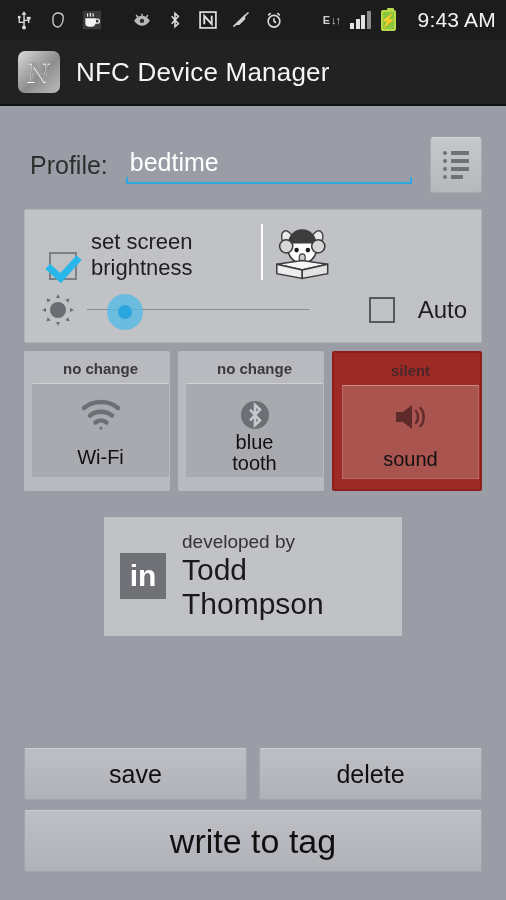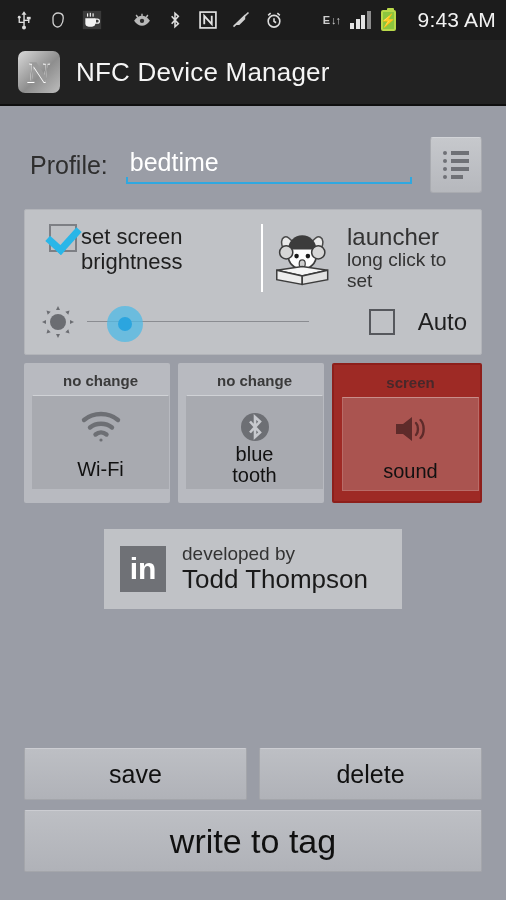--- a/index.html
+++ b/index.html
@@ -95,21 +95,21 @@
   .list-icon .r s { height: 4px; background: #6f7176; display:block; text-decoration:none; }
 
   
   .bright-card {
     margin: 6px 24px 0 24px;
     background: #c0c2c6; border: 1px solid #b2b4b9;
     border-radius: 2px;
   }
   .bright-top { display: flex; align-items: stretch; padding: 14px 10px 10px 10px; }
   .bright-left {
-    flex: 0 0 228px; display: flex; align-items: flex-start; gap: 4px;
+    flex: 0 0 228px; display: flex; align-items: flex-end; gap: 14px;
     padding-left: 14px; border-right: 2px solid #ffffff;
   }
   .checkbox {
     width: 28px; height: 28px; border: 2px solid #7d7f84; background: #bfc1c5;
     position: relative; flex: none; cursor: pointer;
   }
   .checkbox.checked::after {
     content:""; position:absolute; left: 2px; top: -5px;
     width: 14px; height: 24px; border: solid #29b6e8;
     border-width: 0 7px 7px 0; transform: rotate(42deg);
@@ -180,21 +180,21 @@
     padding: 14px 16px;
   }
   .in-icon {
     width: 46px; height: 46px; background: #6f7176; color: #ffffff;
     display: flex; align-items: center; justify-content: center;
     font-size: 30px; font-weight: bold; font-family: "Liberation Sans", sans-serif;
     line-height: 1; flex: none;
   }
   .dev-text { line-height: 1.15; }
   .dev-by { font-size: 19px; color: #333; }
-  .dev-name { font-size: 26px; color: #1a1a1a; }
+  .dev-name { font-size: 30px; color: #1a1a1a; }
 
   
   .btn-row { position: absolute; left: 0; right: 0; }
   .btns-top { bottom: 100px; display: flex; gap: 12px; padding: 0 24px; }
   .btn {
     background: linear-gradient(180deg,#bdbfc4 0%, #b0b2b8 100%);
     border: 1px solid #a4a6ab; border-top-color: #cccdd2;
     border-radius: 2px;
     font-family: "Liberation Sans", sans-serif;
     color: #101010; cursor: pointer; text-align: center;
@@ -342,24 +342,20 @@
             <path d="M16 20a15 15 0 0130 0z" fill="#3c3c3c"></path>
             <circle cx="25" cy="27" r="2.4" fill="#1a1a1a"></circle>
             <circle cx="37" cy="27" r="2.4" fill="#1a1a1a"></circle>
             <ellipse cx="31" cy="35" rx="3.2" ry="4" fill="#cfcfcf" stroke="#3c3c3c" stroke-width="1.3"></ellipse>
             <circle cx="14" cy="23" r="7" fill="#d6d6d6" stroke="#3c3c3c" stroke-width="1.6"></circle>
             <circle cx="48" cy="23" r="7" fill="#d6d6d6" stroke="#3c3c3c" stroke-width="1.6"></circle>
             <path d="M4 42l27-4 27 4-27 6z" fill="#f6f6f6" stroke="#3c3c3c" stroke-width="1.6"></path>
             <path d="M4 42v10l27 5V48z" fill="#ededed" stroke="#3c3c3c" stroke-width="1.6"></path>
             <path d="M58 42v10l-27 5V48z" fill="#e2e2e2" stroke="#3c3c3c" stroke-width="1.6"></path>
           </svg>
-        </span>
-        <span class="launcher-text">
-          <div class="launcher-title">launcher</div>
-          <div class="launcher-sub">long click to set</div>
         </span>
       </div>
     </div>
 
     <div class="bright-bottom">
       <span class="sun-icon">
         <svg viewBox="0 0 34 34">
           <circle cx="17" cy="17" r="8" fill="#6b6d72"></circle>
           <g fill="#6b6d72">
             <path d="M17 1l2 4h-4z"></path>
@@ -411,21 +407,21 @@
           </svg>
         </span>
         <span class="tile-label">
           <span>blue</span><br>
           <span>tooth</span>
         </span>
       </div>
     </div>
 
     <div class="tile active">
-      <div class="tile-head">screen</div>
+      <div class="tile-head">silent</div>
       <div class="tile-body">
         <span class="tile-icon">
           <svg viewBox="0 0 42 34">
             <path d="M6 12h7l9-7v24l-9-7H6z" fill="#5e2b2a"></path>
             <path d="M26 11c2.6 2.6 2.6 9.4 0 12" fill="none" stroke="#5e2b2a" stroke-width="2.4" stroke-linecap="round"></path>
             <path d="M30.5 8c4.2 4.2 4.2 13.8 0 18" fill="none" stroke="#5e2b2a" stroke-width="2.4" stroke-linecap="round"></path>
           </svg>
         </span>
         <span class="tile-label">sound</span>
       </div>

